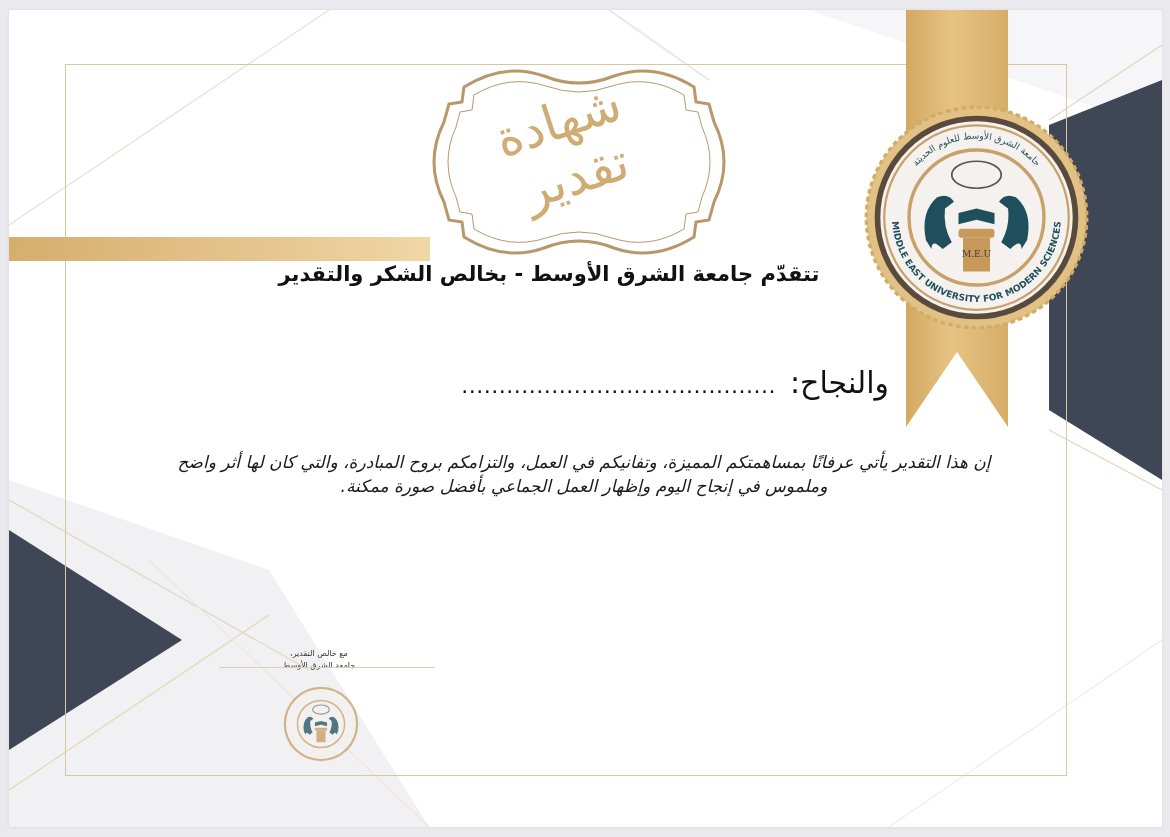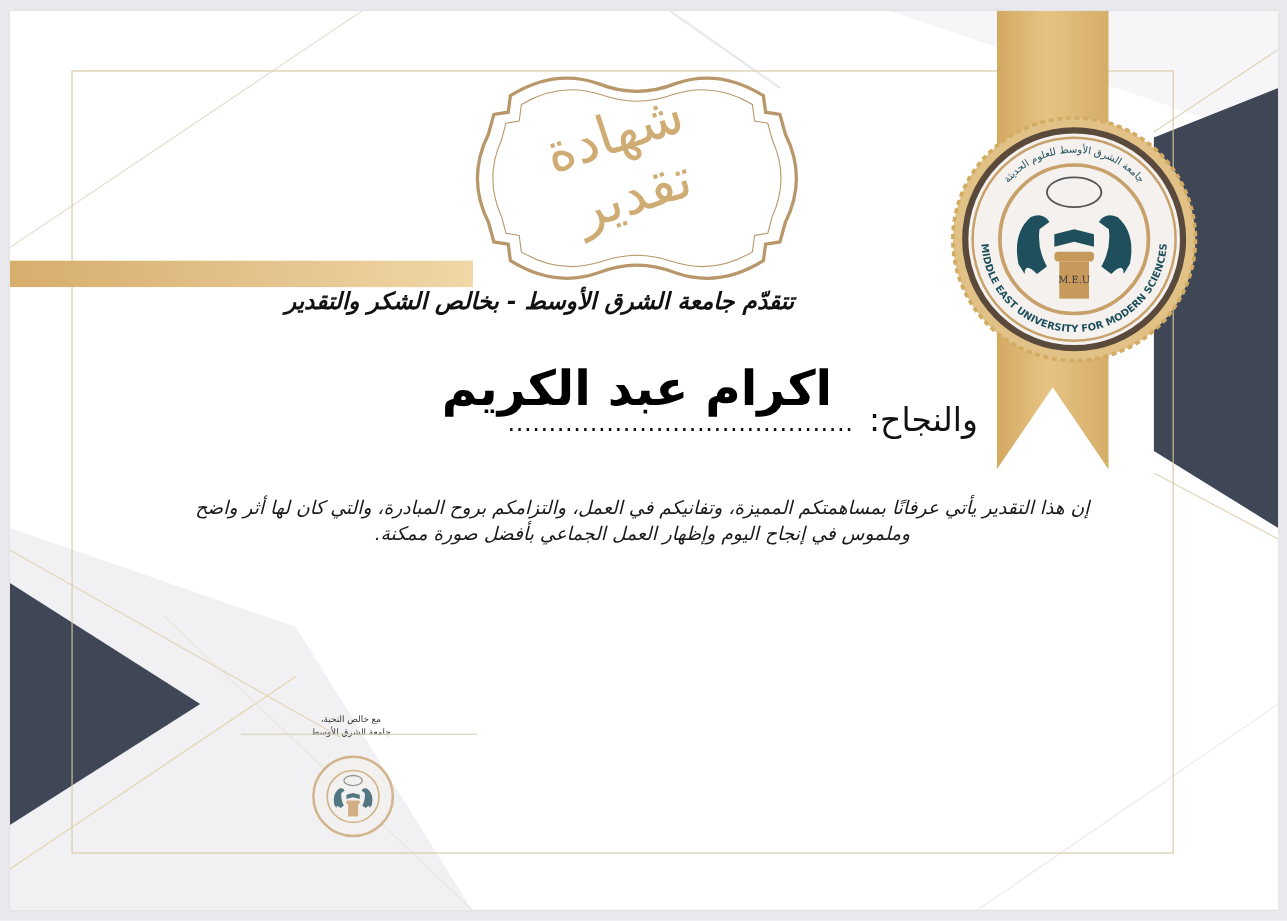--- a/index.html
+++ b/index.html
@@ -32,22 +32,22 @@
     .title-text {
       position: absolute; left: 455px; top: 80px; width: 220px; height: 160px;
       color: #cfac73; font-family: "DejaVu Serif", serif; font-size: 50px;
       line-height: 58px; text-align: center; direction: rtl;
       transform: rotate(-18deg);
     }
     .title-text span { display: block; }
     .seal { position: absolute; left: 855px; top: 95px; width: 225px; height: 225px; }
     .seal-small { position: absolute; left: 274px; top: 676px; width: 76px; height: 76px; opacity: 0.75; }
     .intro {
-      position: absolute; left: 250px; top: 252px; width: 580px; text-align: left;
-      direction: rtl; font-size: 21px; font-weight: bold; color: #111; font-style: italic;
+      position: absolute; left: 250px; top: 252px; width: 580px; text-align: center;
+      direction: rtl; font-size: 21px; font-weight: bold; color: #111;
     }
     .name {
       position: absolute; left: 360px; top: 318px; width: 420px; text-align: center;
       direction: rtl; font-size: 44px; font-weight: bold; color: #000;
     }
     .student-row {
       position: absolute; left: 300px; top: 355px; width: 580px; direction: rtl;
       display: flex; align-items: baseline; gap: 14px;
     }
     .student-label { font-size: 30px; color: #111; }
@@ -137,28 +137,27 @@
     <ellipse cx="100" cy="62" rx="22" ry="12" fill="none" stroke="#777" stroke-width="3"></ellipse>
     <path d="M55,120 Q50,95 65,82 Q75,78 80,86 L72,92 Q70,108 78,122 L70,128 Q60,118 60,128 Z" fill="#1f4f5c"></path>
     <path d="M145,120 Q150,95 135,82 Q125,78 120,86 L128,92 Q130,108 122,122 L130,128 Q140,118 140,128 Z" fill="#1f4f5c"></path>
     <path d="M84,96 L100,92 L116,96 L116,106 L100,102 L84,106 Z" fill="#1f4f5c"></path>
     <rect x="84" y="110" width="32" height="8" rx="3" fill="#c79a5c"></rect>
     <rect x="88" y="118" width="24" height="30" fill="#c79a5c"></rect>
   </svg>
 
   <div class="intro">تتقدّم جامعة الشرق الأوسط -  بخالص الشكر والتقدير</div>
 
-  <div class="name">اكرام عبد الكريم</div>
 
   <div class="student-row">
     <span class="student-label">والنجاح:</span>
     <span class="dots">..........................................</span>
   </div>
 
   <div class="para para1">إن هذا التقدير يأتي عرفانًا بمساهمتكم المميزة، وتفانيكم في العمل، والتزامكم بروح المبادرة، والتي كان لها أثر واضح وملموس في إنجاح اليوم وإظهار العمل الجماعي بأفضل صورة ممكنة.</div>
 
   <div class="sign">
-    <div>مع خالص التحية،</div>
+    <div>مع خالص التقدير،</div>
     <div>جامعة الشرق الأوسط</div>
   </div>
   <div class="sign-line"></div>
 
 </div>
 
 </body></html>

